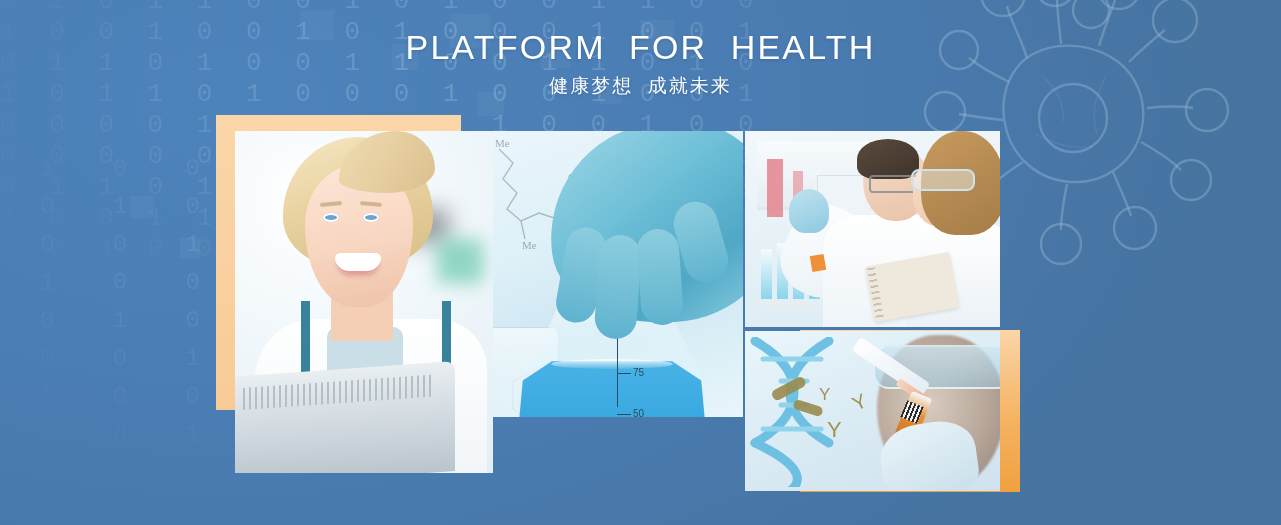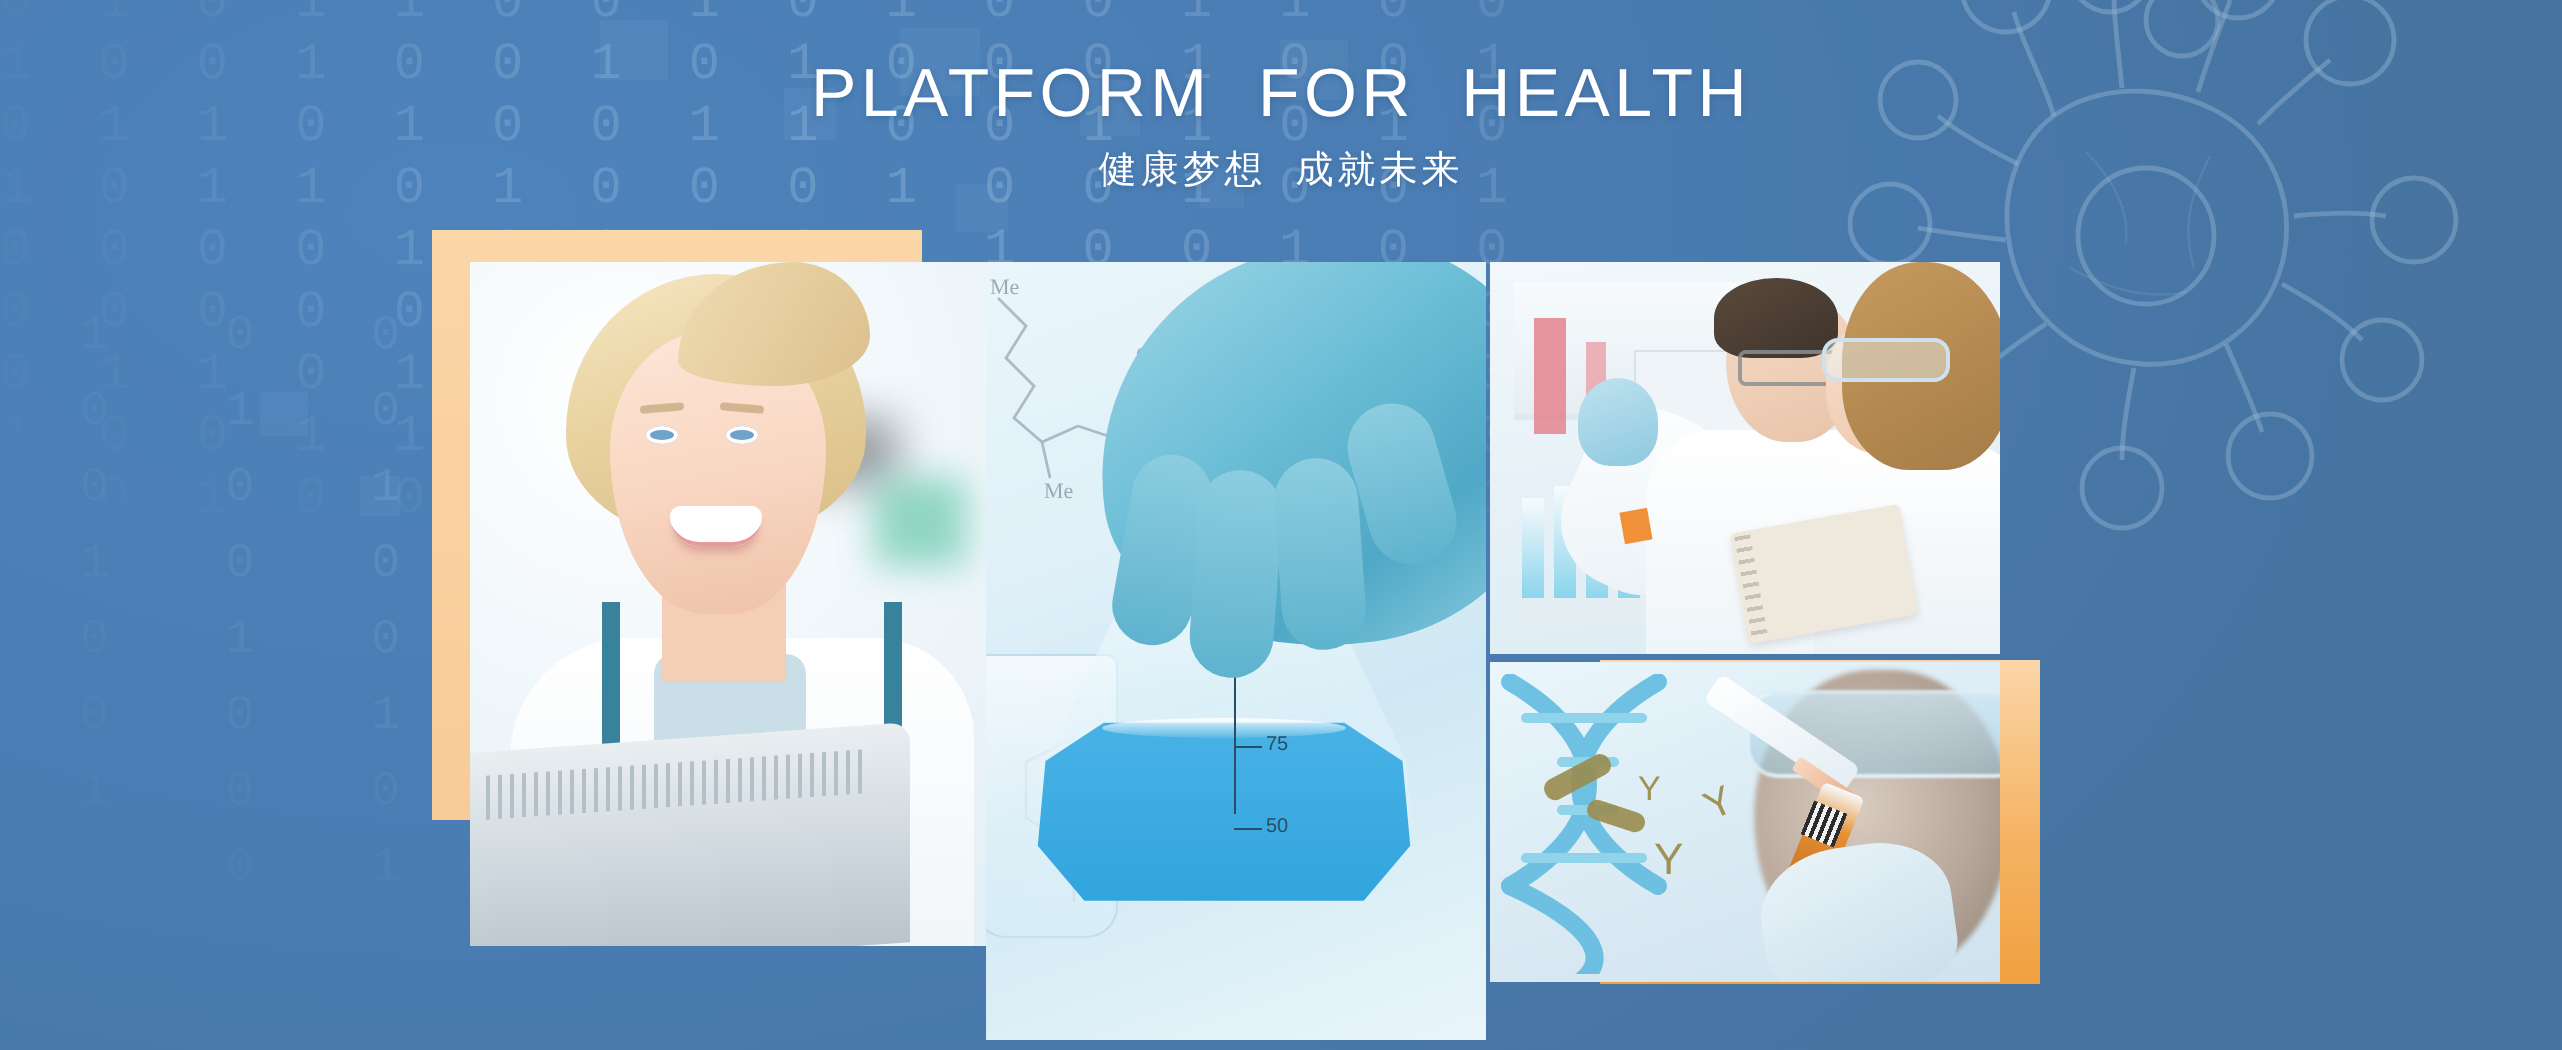--- a/index.html
+++ b/index.html
@@ -128,21 +128,21 @@
     background: linear-gradient(180deg, #e9eef1 0%, #cfd8de 55%, #b9c4cc 100%);
     transform: skewY(-4deg);
     border-radius: 6px 10px 0 0;
   }
   .doc-monitor .vents {
     position: absolute; left: 14px; top: 12px; width: 188px; height: 22px;
     background: repeating-linear-gradient(90deg, #b4c0c8 0 2px, transparent 2px 6px);
   }
 
   
-  .photo-flask { left: 493px; top: 131px; width: 250px; height: 389px; }
+  .photo-flask { left: 493px; top: 131px; width: 250px; height: 286px; }
   .flask-bg {
     position: absolute; inset: 0;
     background:
       linear-gradient(160deg, #eaf6fb 0%, #dff0f8 35%, #cfe8f3 60%, #e9f6fb 100%);
   }
   .chem {
     position: absolute; left: 2px; top: 4px; width: 150px; height: 140px;
     opacity: .55;
   }
   .chem2 { position: absolute; left: 0px; top: 230px; width: 120px; height: 110px; opacity: .28; }

